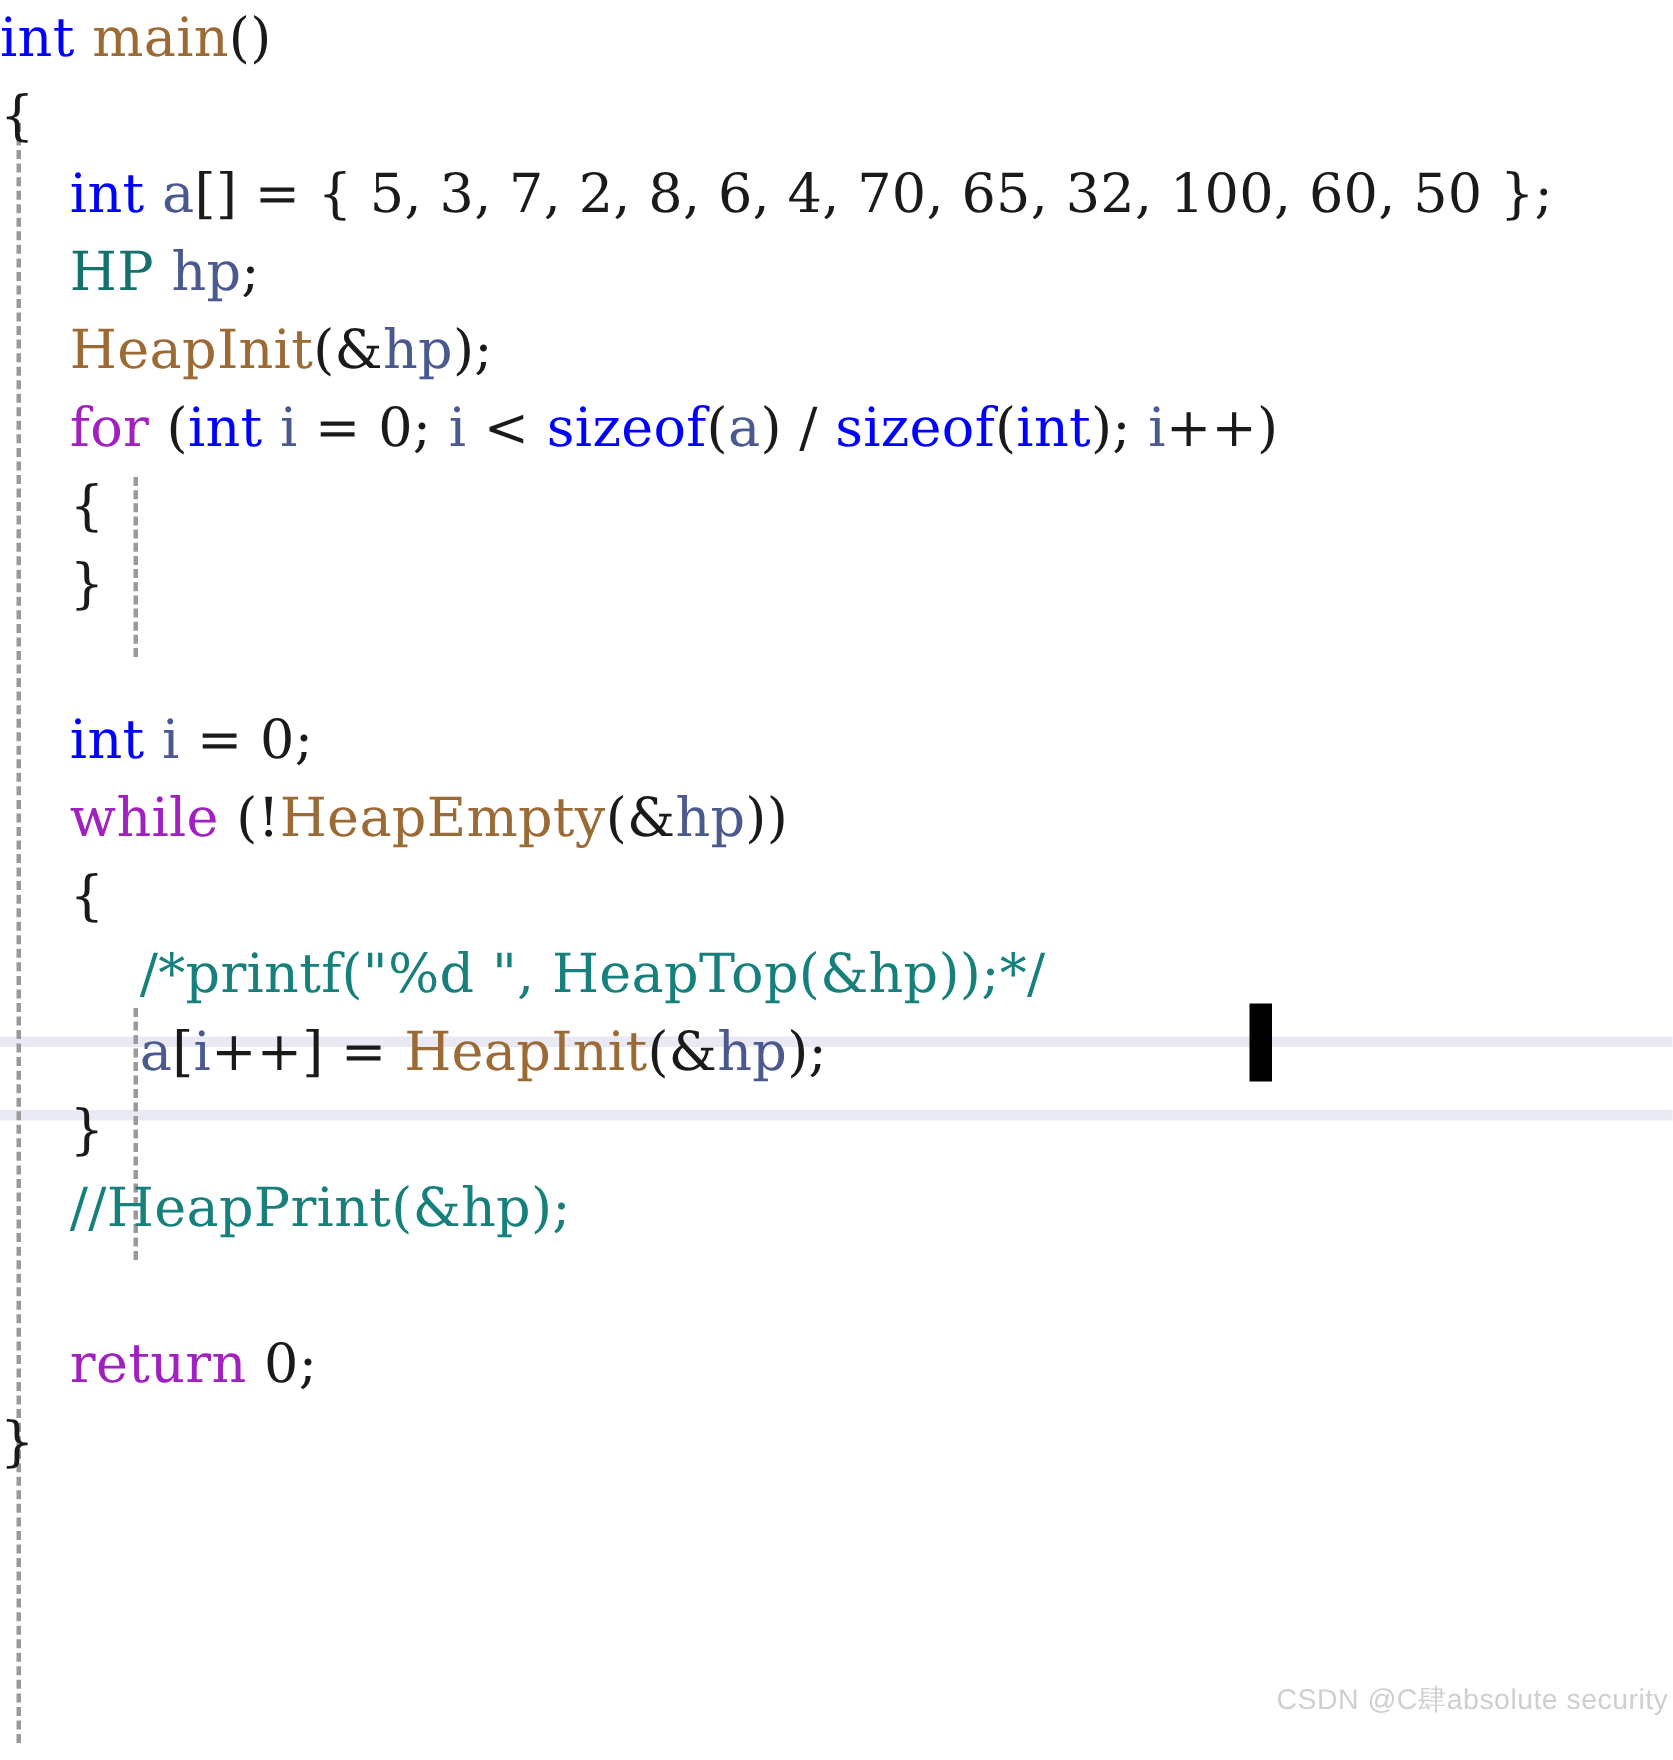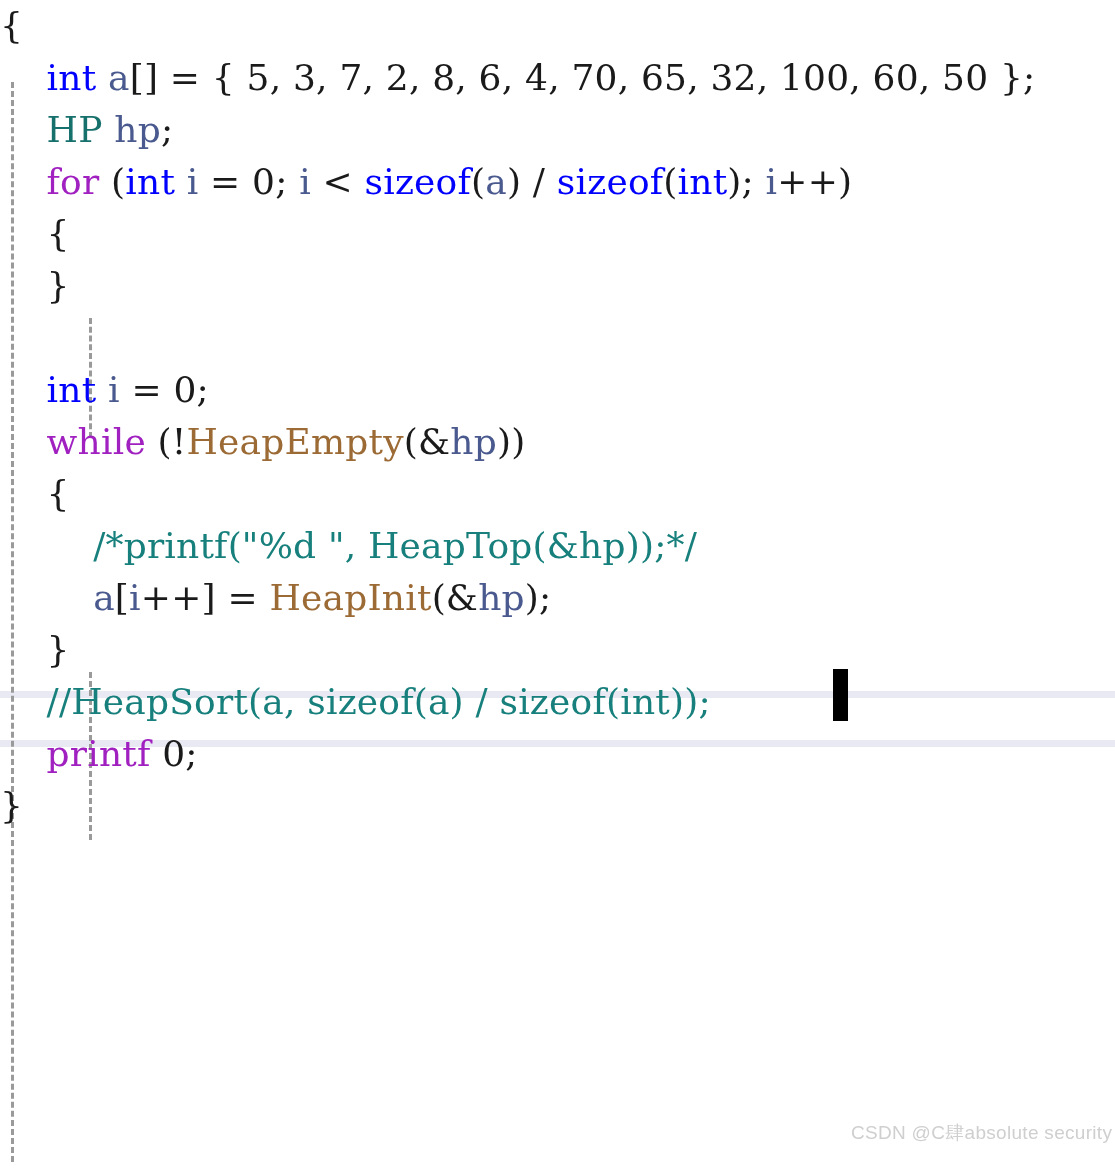--- a/index.html
+++ b/index.html
@@ -101,35 +101,38 @@
 
   <div class="current-line" style="top: 691px; height: 56px;"></div>
 
   <div id="indent-guides">
       <div class="indent-guide level1" style="left: 11px; top: 82px; height: 1080px;"></div>
       <div class="indent-guide level2" style="left: 89px; top: 318px; height: 120px;"></div>
       <div class="indent-guide level2" style="left: 89px; top: 672px; height: 168px;"></div>
     </div>
 
   <div class="code-area" id="code-area">
+      <div class="code-line"><span class="txt tok-keyword">int</span><span class="txt tok-punct"> </span><span class="txt tok-func">main</span><span class="txt tok-punct">()</span></div>
       <div class="code-line"><span class="txt tok-punct">{</span></div>
       <div class="code-line"><span class="txt">    </span><span class="txt tok-keyword">int</span><span class="txt tok-punct"> </span><span class="txt tok-var">a</span><span class="txt tok-punct">[] = { </span><span class="txt tok-num">5</span><span class="txt tok-punct">, </span><span class="txt tok-num">3</span><span class="txt tok-punct">, </span><span class="txt tok-num">7</span><span class="txt tok-punct">, </span><span class="txt tok-num">2</span><span class="txt tok-punct">, </span><span class="txt tok-num">8</span><span class="txt tok-punct">, </span><span class="txt tok-num">6</span><span class="txt tok-punct">, </span><span class="txt tok-num">4</span><span class="txt tok-punct">, </span><span class="txt tok-num">70</span><span class="txt tok-punct">, </span><span class="txt tok-num">65</span><span class="txt tok-punct">, </span><span class="txt tok-num">32</span><span class="txt tok-punct">, </span><span class="txt tok-num">100</span><span class="txt tok-punct">, </span><span class="txt tok-num">60</span><span class="txt tok-punct">, </span><span class="txt tok-num">50</span><span class="txt tok-punct"> };</span></div>
       <div class="code-line"><span class="txt">    </span><span class="txt tok-type">HP</span><span class="txt tok-punct"> </span><span class="txt tok-var">hp</span><span class="txt tok-punct">;</span></div>
+      <div class="code-line"><span class="txt">    </span><span class="txt tok-func">HeapInit</span><span class="txt tok-punct">(&amp;</span><span class="txt tok-var">hp</span><span class="txt tok-punct">);</span></div>
       <div class="code-line"><span class="txt">    </span><span class="txt tok-control">for</span><span class="txt tok-punct"> (</span><span class="txt tok-keyword">int</span><span class="txt tok-punct"> </span><span class="txt tok-var">i</span><span class="txt tok-punct"> = </span><span class="txt tok-num">0</span><span class="txt tok-punct">; </span><span class="txt tok-var">i</span><span class="txt tok-punct"> &lt; </span><span class="txt tok-keyword">sizeof</span><span class="txt tok-punct">(</span><span class="txt tok-var">a</span><span class="txt tok-punct">) / </span><span class="txt tok-keyword">sizeof</span><span class="txt tok-punct">(</span><span class="txt tok-keyword">int</span><span class="txt tok-punct">); </span><span class="txt tok-var">i</span><span class="txt tok-punct">++)</span></div>
       <div class="code-line"><span class="txt">    </span><span class="txt tok-punct">{</span></div>
       <div class="code-line"><span class="txt">    </span><span class="txt tok-punct">}</span></div>
       <div class="code-line"> </div>
       <div class="code-line"><span class="txt">    </span><span class="txt tok-keyword">int</span><span class="txt tok-punct"> </span><span class="txt tok-var">i</span><span class="txt tok-punct"> = </span><span class="txt tok-num">0</span><span class="txt tok-punct">;</span></div>
       <div class="code-line"><span class="txt">    </span><span class="txt tok-control">while</span><span class="txt tok-punct"> (!</span><span class="txt tok-func">HeapEmpty</span><span class="txt tok-punct">(&amp;</span><span class="txt tok-var">hp</span><span class="txt tok-punct">))</span></div>
       <div class="code-line"><span class="txt">    </span><span class="txt tok-punct">{</span></div>
       <div class="code-line"><span class="txt">        </span><span class="txt tok-comment">/*printf("%d ", HeapTop(&amp;hp));*/</span></div>
       <div class="code-line"><span class="txt">        </span><span class="txt tok-var">a</span><span class="txt tok-punct">[</span><span class="txt tok-var">i</span><span class="txt tok-punct">++] = </span><span class="txt tok-func">HeapInit</span><span class="txt tok-punct">(&amp;</span><span class="txt tok-var">hp</span><span class="txt tok-punct">);</span></div>
       <div class="code-line"><span class="txt">    </span><span class="txt tok-punct">}</span></div>
-      <div class="code-line"><span class="txt">    </span><span class="txt tok-comment">//HeapSort(a, sizeof(a) / sizeof(int));</span></div>
-      <div class="code-line"><span class="txt">    </span><span class="txt tok-control">printf</span><span class="txt tok-punct"> </span><span class="txt tok-num">0</span><span class="txt tok-punct">;</span></div>
+      <div class="code-line"><span class="txt">    </span><span class="txt tok-comment">//HeapPrint(&amp;hp);</span></div>
+      <div class="code-line"><span class="txt">    </span></div>
+      <div class="code-line"><span class="txt">    </span><span class="txt tok-control">return</span><span class="txt tok-punct"> </span><span class="txt tok-num">0</span><span class="txt tok-punct">;</span></div>
       <div class="code-line"><span class="txt tok-punct">}</span></div>
     </div>
 
   <div class="caret" style="left: 833px; top: 669px; width: 15px; height: 52px;"></div>
 
   <div class="watermark" style="left: 851px; top: 1120px; color: rgb(207, 207, 207);">CSDN @C肆absolute security</div>
 
 </div>
 
 </body></html>

